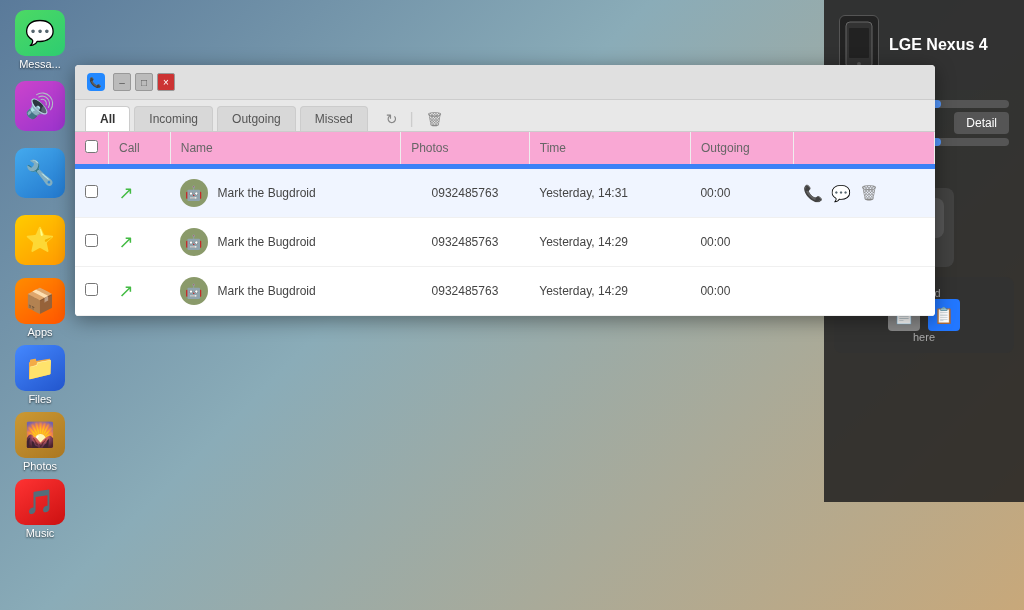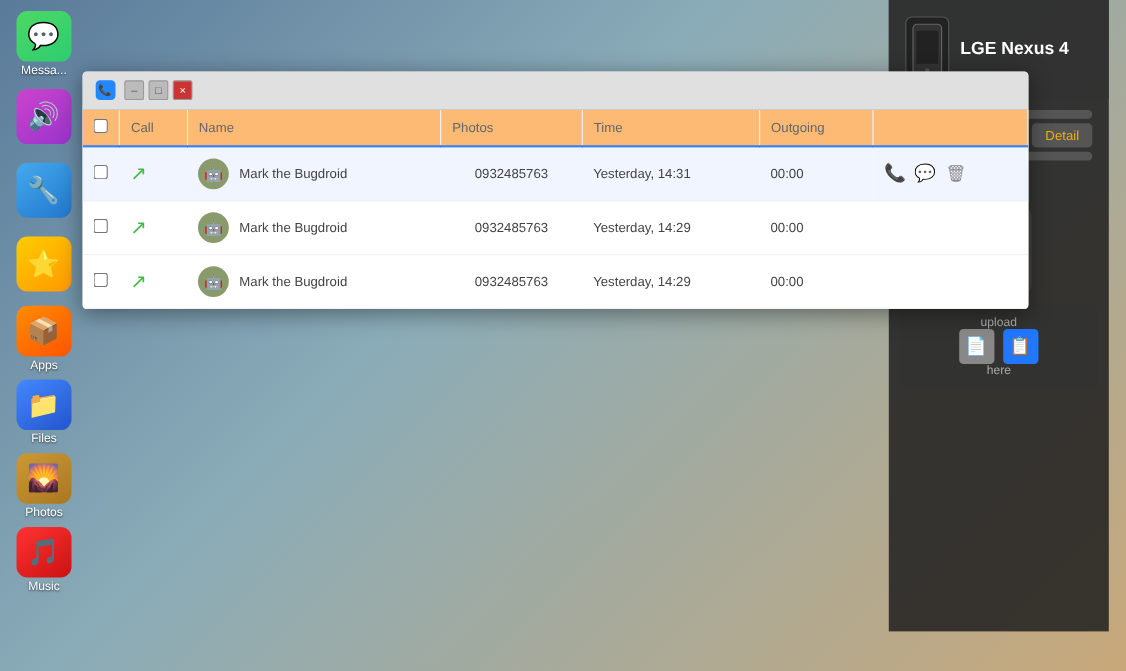--- a/index.html
+++ b/index.html
@@ -58,24 +58,24 @@
     .icon-tool { background: linear-gradient(145deg, #44aaee, #2277cc); }
     .icon-star { background: linear-gradient(145deg, #ffcc00, #ff9900); }
     .icon-apps { background: linear-gradient(145deg, #ff8c00, #ff5500); }
     .icon-files { background: linear-gradient(145deg, #4488ff, #2255cc); }
     .icon-photos { background: linear-gradient(145deg, #cc9933, #aa7722); }
     .icon-music { background: linear-gradient(145deg, #ff3333, #cc1111); }
 
     
     .right-panel {
       position: absolute;
-      right: 16px;
+      right: 0;
       top: 0;
       width: 200px;
-      height: 574px;
+      height: 502px;
       background: rgba(30,30,30,0.85);
       z-index: 1;
     }
     .device-header {
       background: rgba(50,50,50,0.9);
       padding: 15px;
       display: flex;
       align-items: center;
       gap: 10px;
     }
@@ -117,21 +117,21 @@
       height: 100%;
       background: #5599ff;
       border-radius: 4px;
     }
     .storage-text {
       color: #ccc;
       font-size: 12px;
     }
     .detail-btn {
       background: #555;
-      color: #eab308;
+      color: #ffffff;
       border: none;
       padding: 4px 12px;
       border-radius: 4px;
       font-size: 12px;
       cursor: pointer;
       margin-left: auto;
       display: block;
     }
     .right-section {
       padding: 10px;
@@ -278,22 +278,22 @@
     
     .table-container {
       background: white;
       overflow: auto;
     }
     .call-table {
       width: 100%;
       border-collapse: collapse;
     }
     .call-table thead tr {
-      background: #fdba74;
-      border-bottom: 2px solid #3b82f6;
+      background: #f9a8d4;
+      border-bottom: 5px solid #3b82f6;
     }
     .call-table th {
       padding: 8px 10px;
       text-align: left;
       font-size: 12px;
       color: #666;
       font-weight: normal;
       border-right: 1px solid #eee;
     }
     .call-table th:first-child {
@@ -440,20 +440,31 @@
 <div class="window">
   <div class="window-titlebar">
     <div class="window-icon">📞</div>
     <div class="window-controls">
       <div class="wctrl">–</div>
       <div class="wctrl">□</div>
       <div class="wctrl close">×</div>
     </div>
   </div>
 
+  <div class="tabs-bar">
+    <div class="tab active">All</div>
+    <div class="tab">Incoming</div>
+    <div class="tab">Outgoing</div>
+    <div class="tab">Missed</div>
+    <div class="tab-actions">
+      <button class="tab-action-btn" title="Refresh">↻</button>
+      <span class="separator">|</span>
+      <button class="tab-action-btn" title="Delete">🗑</button>
+    </div>
+  </div>
 
   <div class="table-container">
     <table class="call-table">
       <thead>
         <tr>
           <th><input type="checkbox" style=""></th>
           <th>Call</th>
           <th>Name</th>
           <th>Photos</th>
           <th>Time</th>

